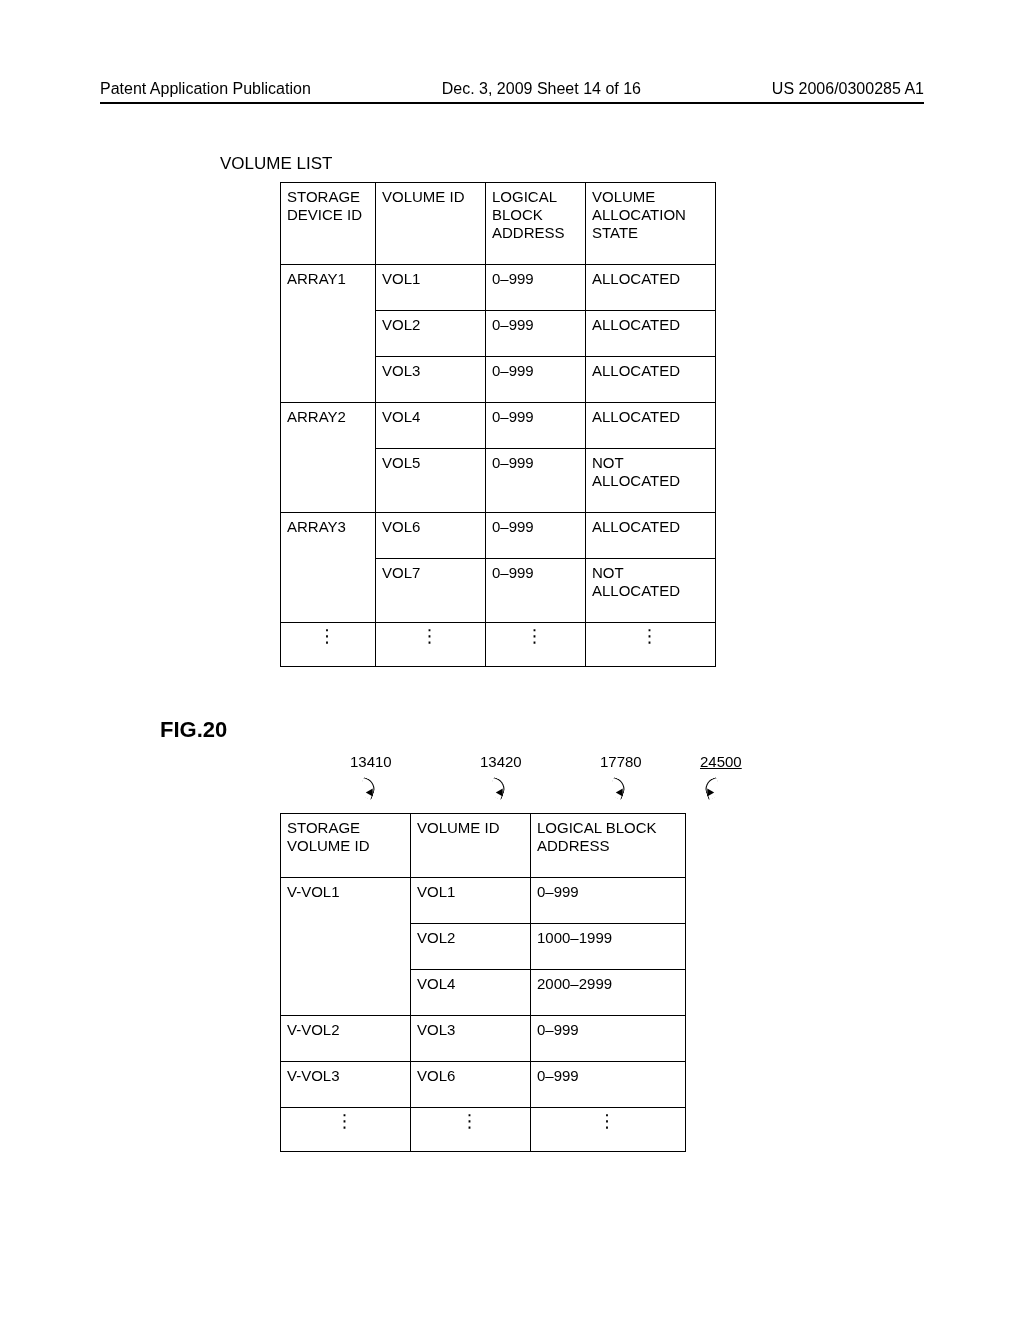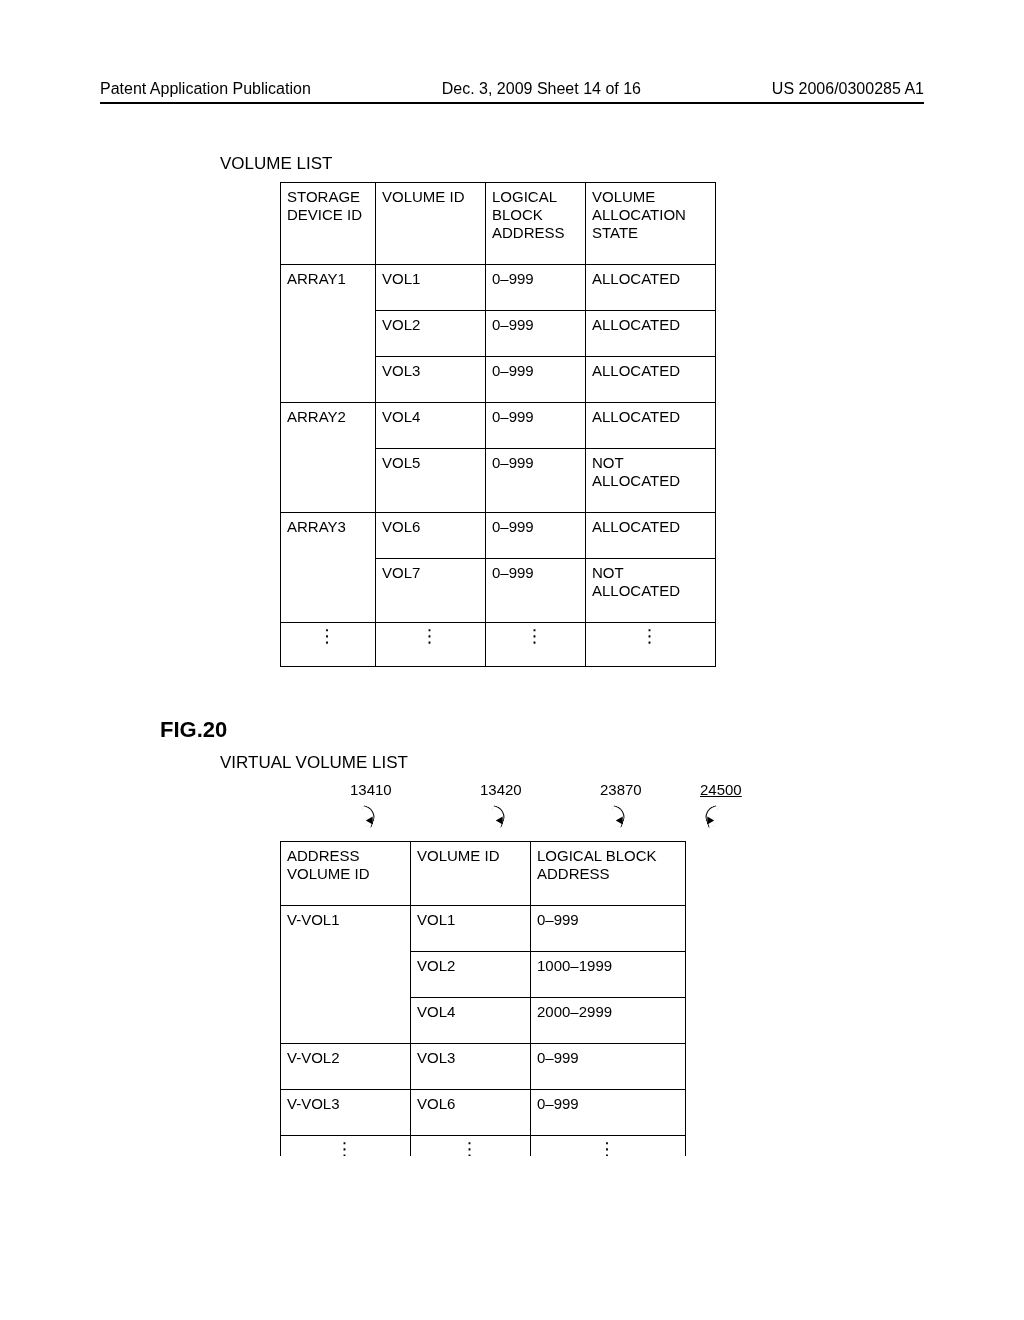--- a/index.html
+++ b/index.html
@@ -187,43 +187,42 @@
           <td class="vdots">⋮</td>
           <td class="vdots">⋮</td>
           <td class="vdots">⋮</td>
           <td class="vdots">⋮</td>
         </tr>
       </tbody>
     </table>
   </div>
 
   <div class="figlabel">FIG.20</div>
-  <div class="listtitle">VIRTUAL VOLUME LIST</div>
 
   <div class="tablewrap">
     <div class="refrow">
       <span class="refnum" style="left:70px;  top:0;">13410</span>
       <span class="refarrow curve" style="left:80px; top:22px;"></span>
       <span class="refnum" style="left:200px; top:0;">13420</span>
       <span class="refarrow curve" style="left:210px; top:22px;"></span>
-      <span class="refnum" style="left:320px; top:0;">23870</span>
+      <span class="refnum" style="left:320px; top:0;">17780</span>
       <span class="refarrow curve" style="left:330px; top:22px;"></span>
       <span class="refnum last" style="left:420px; top:0;">24500</span>
       <span class="refarrow curve" style="left:410px; top:22px; transform:scaleX(-1);"></span>
     </div>
 
     <table class="t2">
       <colgroup>
           <col class="c1">
           <col class="c2">
           <col class="c3">
         </colgroup>
       <thead>
         <tr>
-          <th>ADDRESS VOLUME ID</th>
+          <th>STORAGE VOLUME ID</th>
           <th>VOLUME ID</th>
           <th>LOGICAL BLOCK ADDRESS</th>
         </tr>
       </thead>
       <tbody>
         <tr>
           <td rowspan="3">V-VOL1</td>
           <td>VOL1</td>
           <td>0–999</td>
         </tr>

